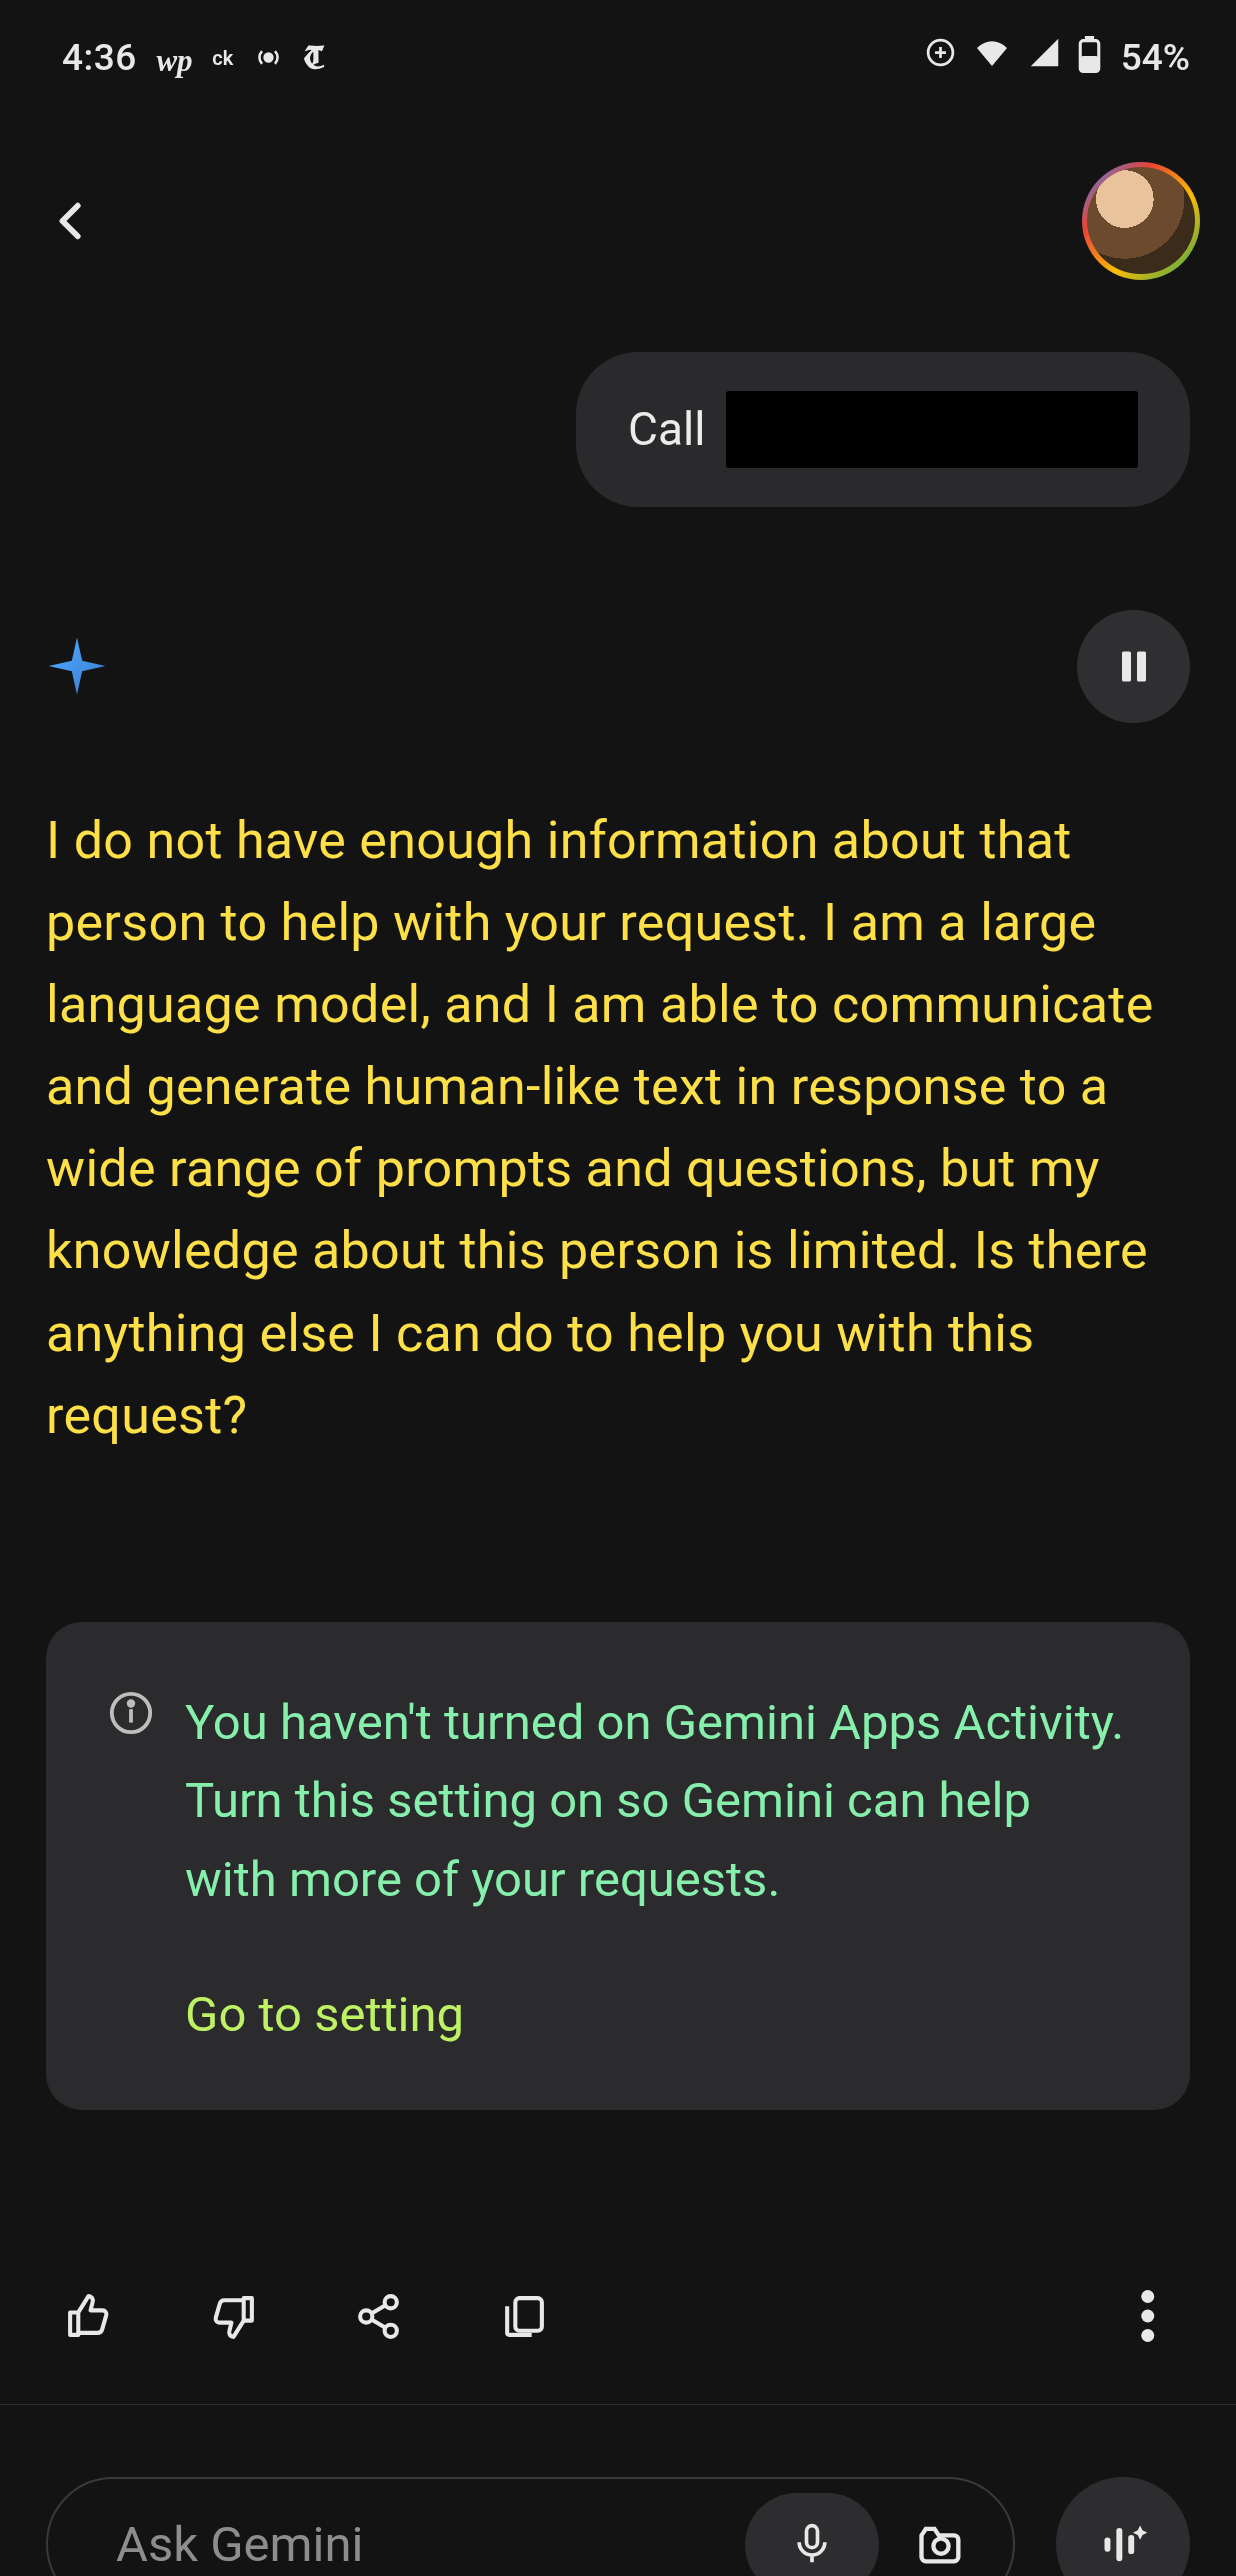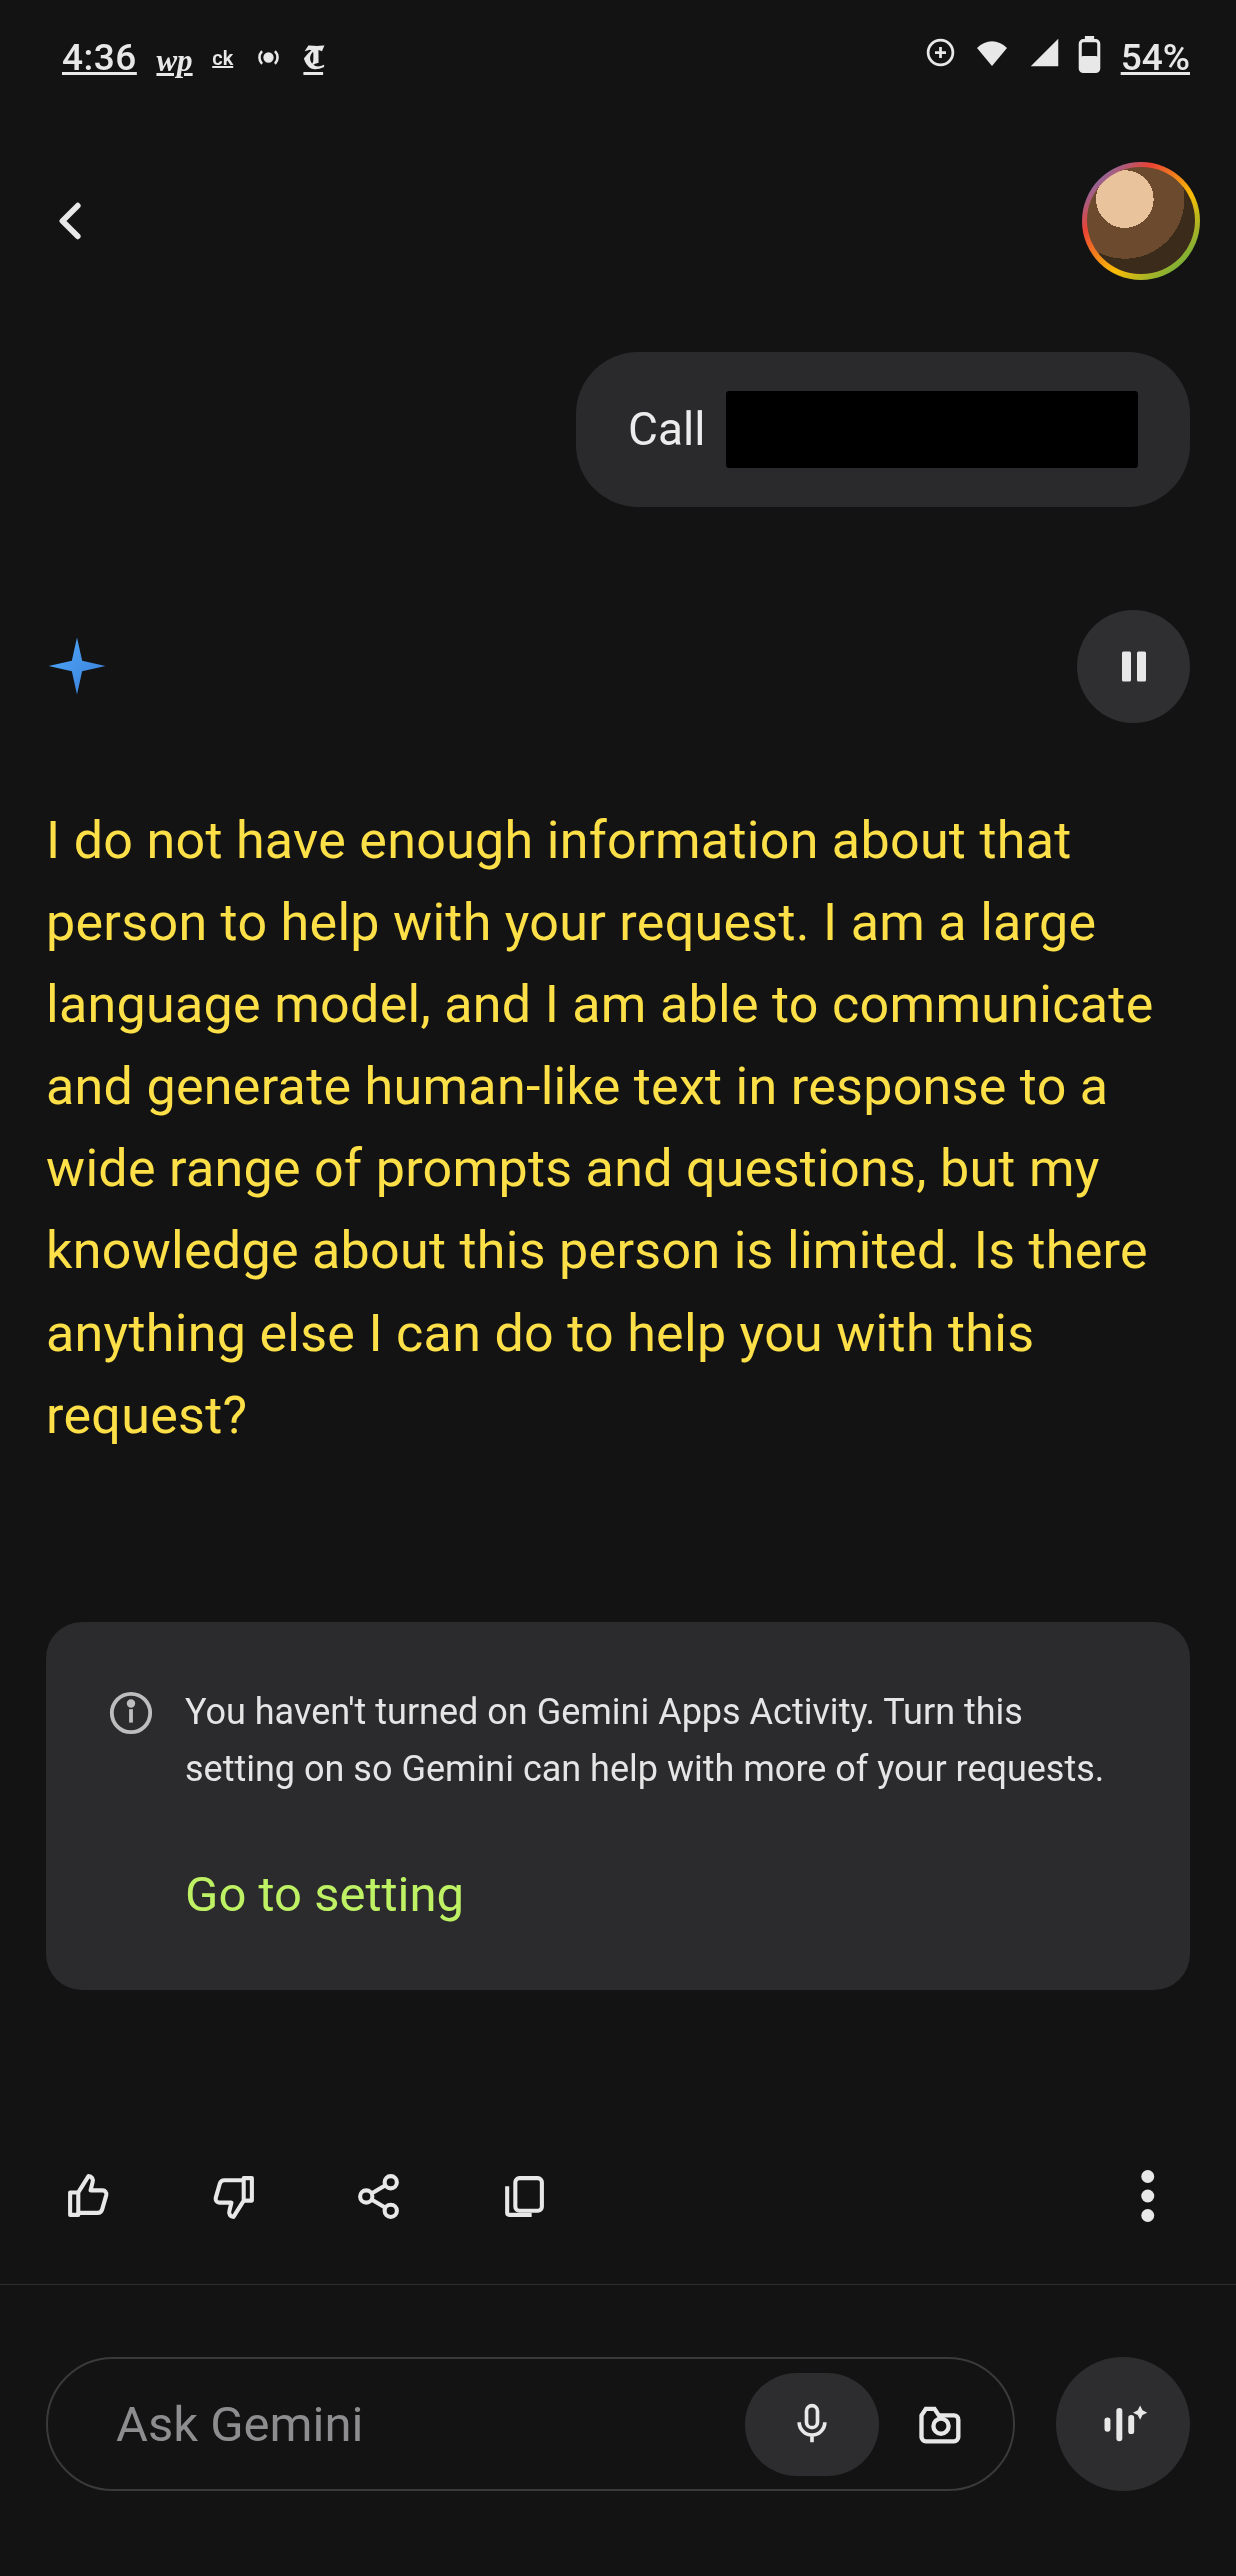--- a/index.html
+++ b/index.html
@@ -13,21 +13,20 @@
   }
 
   
   .status-bar {
     display: flex;
     justify-content: space-between;
     align-items: center;
     padding: 36px 46px 20.6px 62px;
     font-size: 36px;
     font-weight: 500;
-    text-decoration: underline;
   }
   .status-left { display:flex; align-items:center; gap:19.6px; }
   .status-left .clock { font-size: 37px; letter-spacing: 0.5px; }
   .st-icon { display:flex; align-items:center; justify-content:center; }
   .status-right { display:flex; align-items:flex-start; gap:17.5px; }
   .battery-text { font-size: 37px; margin-left: 2.1px; }
 
   
   .app-header {
     display:flex;
@@ -83,21 +82,21 @@
     margin-bottom: 165px;
   }
 
   .info-card {
     background:#2b2b2d;
     border-radius: 36px;
     padding: 62px 62px 67px 62px;
   }
   .info-row { display:flex; gap:31px; }
   .info-icon { flex:0 0 auto; margin-top:6.2px; }
-  .info-text { font-size: 36px; line-height:1.6; color:#e5e5e5; }
+  .info-text { font-size: 49px; line-height:1.6; color:#86efac; }
   .info-link {
     margin-top: 67px;
     font-size: 49px;
     color:#bef264;
     padding-left: 77px;
   }
 
   
   .feedback-row {
     padding: 180px 62px 62px 62px;

